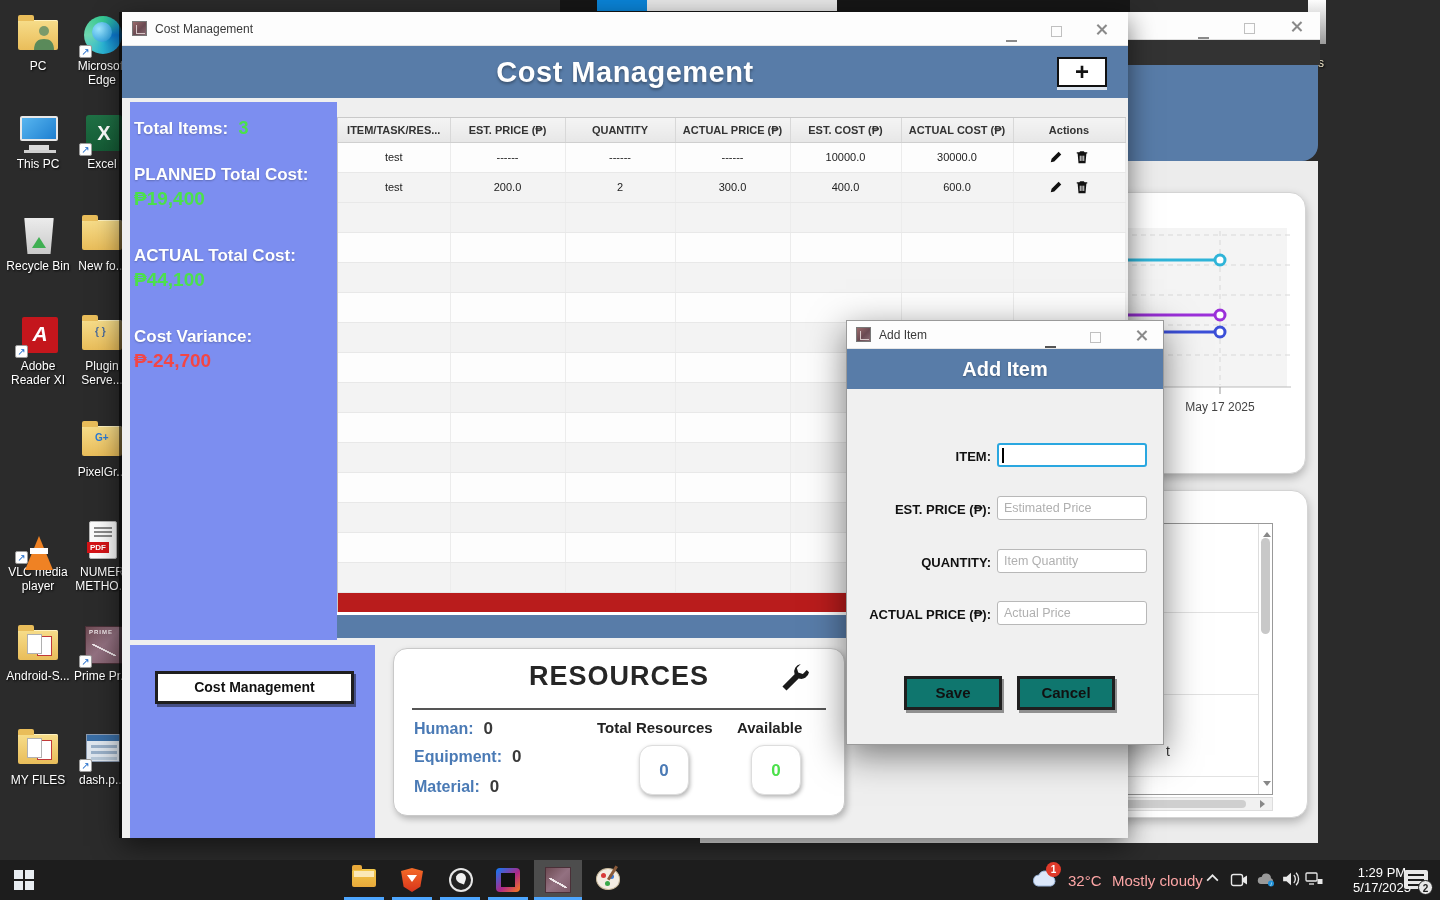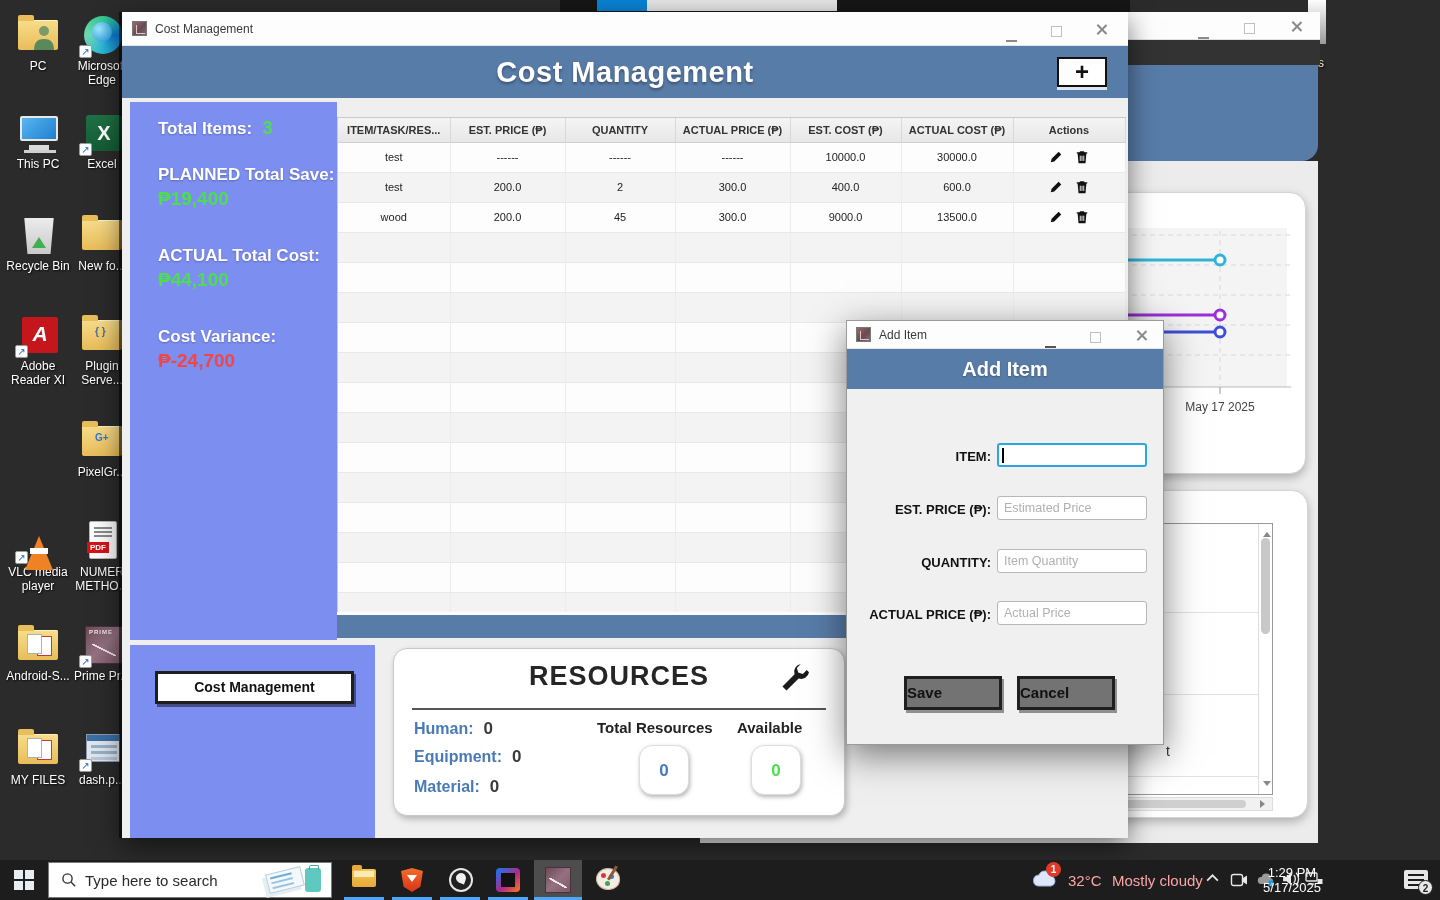--- a/index.html
+++ b/index.html
@@ -80,21 +80,21 @@
 .hsb{position:absolute;background:#f1f1f1;border:1px solid #ddd}
 .hsb .thumb{position:absolute;top:2px;height:8px;background:#cfcfcf;border-radius:4px}
 
 
 #mainwin{position:absolute;left:122px;top:12px;width:1006px;height:826px;background:#efefef;z-index:10;box-shadow:-3px 0 0 rgba(0,0,0,.55),0 8px 26px rgba(0,0,0,.55)}
 .mw-tb{position:absolute;left:0;top:0;width:100%;height:34px;background:#fdfdfd;display:flex;align-items:center;border-bottom:1px solid #e6e6e6}
 .mw-title{font-size:12px;color:#3a3a3a;margin-left:8px}
 .mw-head{position:absolute;left:0;top:34px;width:100%;height:52px;background:#587ca8}
 .mw-head h1{text-align:center;color:#fff;font-size:29px;font-weight:bold;line-height:52px;text-shadow:0 2px 3px rgba(0,0,0,.35);letter-spacing:.5px}
 .addbtn{position:absolute;right:21px;top:11px;width:50px;height:30px;background:#fff;border:2px solid #111;box-shadow:0 3px 0 rgba(255,255,255,.8);font-size:24px;font-weight:900;line-height:25px;text-align:center;color:#111;cursor:pointer}
-.sidebar{position:absolute;left:8px;top:90px;width:207px;height:538px;background:#7c8ef0;padding:14px 0 0 28px}
+.sidebar{position:absolute;left:8px;top:90px;width:207px;height:538px;background:#7c8ef0;padding:14px 0 0 4px}
 .stat-l{color:#fff;font-weight:bold;font-size:17px;text-shadow:0 1px 2px rgba(0,0,0,.25)}
 .stat-v{font-weight:bold;font-size:19px}
 .green{color:#4be04b}.red{color:#f24646}
 .tblwrap{position:absolute;left:215px;top:105px;width:789px;height:517px;background:#b91c1c;border:1px solid #c9c9c9}
 table.cost{border-collapse:collapse;table-layout:fixed;width:787px;font-size:11px}
 table.cost th{height:24px;background:linear-gradient(#f4f4f4,#e7e7e7);border-bottom:1px solid #cfcfcf;border-right:1px solid #d8d8d8;color:#333;font-size:11px}
 table.cost td{height:30px;text-align:center;color:#222;border-right:1px solid #ececec;border-bottom:1px solid #e8e8e8;overflow:hidden;white-space:nowrap}
 tr.w{background:#fdfdfd} tr.g{background:#f3f3f3}
 .act svg{vertical-align:middle;margin:0 6px;cursor:pointer}
 .bluestrip{position:absolute;left:215px;top:600px;width:789px;height:26px;background:#587ca8;border-top:3px solid #fff}
@@ -111,21 +111,21 @@
 
 #dialog{position:absolute;left:846px;top:320px;width:318px;height:425px;background:#f0f0f0;border:1px solid #9a9a9a;z-index:20;box-shadow:0 10px 34px rgba(0,0,0,.5)}
 .dg-tb{position:absolute;left:0;top:0;width:100%;height:28px;background:#fdfdfd;display:flex;align-items:center;border-bottom:1px solid #e6e6e6}
 .dg-head{position:absolute;left:0;top:28px;width:100%;height:40px;background:#587ca8}
 .dg-head h2{text-align:center;color:#fff;font-size:20px;font-weight:bold;line-height:40px;text-shadow:0 1px 2px rgba(0,0,0,.3)}
 .f-label{position:absolute;left:8px;width:136px;text-align:right;font-size:13px;font-weight:bold;color:#111}
 .f-input{position:absolute;left:150px;width:150px;height:24px;border:1px solid #b8b8b8;border-radius:3px;background:#fff;font-size:12.5px;padding:0 6px;color:#333;font-family:"Liberation Sans",sans-serif}
 .f-input::placeholder{color:#b0b0b0}
 .f-input.focus{border:2px solid #2aa7e0}
 .caret{position:absolute;left:155px;width:1.5px;height:15px;background:#000}
-.dbtn{position:absolute;width:98px;height:34px;background:#737373;border:3px solid #1f1f1f;box-shadow:2px 3px 0 rgba(0,0,0,.4);font-weight:bold;font-size:15px;color:#111;line-height:28px;cursor:pointer}
+.dbtn{position:absolute;width:98px;height:34px;background:#0f766e;border:3px solid #1f1f1f;box-shadow:2px 3px 0 rgba(0,0,0,.4);font-weight:bold;font-size:15px;color:#111;text-align:center;line-height:28px;cursor:pointer}
 
 
 #taskbar{position:absolute;left:0;top:860px;width:1440px;height:40px;background:#1d1d1d;z-index:50}
 .winlogo{position:absolute;left:14px;top:10px;width:20px;height:20px}
 .winlogo i{position:absolute;width:9px;height:9px;background:#e8edf2}
 .searchbox{position:absolute;left:48px;top:2px;width:284px;height:36px;background:#fff;border:1px solid #7a7a7a;display:flex;align-items:center}
 .searchbox span{font-size:15px;color:#2a2a2a;margin-left:8px}
 .travel{position:absolute;right:6px;top:4px;width:60px;height:28px}
 .suitcase{position:absolute;right:4px;top:1px;width:16px;height:24px;background:#5fc8c0;border-radius:3px}
 .suitcase::before{content:"";position:absolute;left:4px;top:-3px;width:8px;height:4px;border:1.5px solid #4aa8a0;border-bottom:none;border-radius:2px 2px 0 0}
@@ -145,21 +145,21 @@
 .ij{position:absolute;left:12px;top:8px;width:24px;height:24px;border-radius:4px;background:linear-gradient(135deg,#0a7cfa,#b02888 55%,#fa7c18)}
 .ij::after{content:"";position:absolute;left:5px;top:5px;width:14px;height:14px;background:#111}
 .primet{position:absolute;left:11px;top:7px;width:26px;height:26px;background:linear-gradient(135deg,#6d4a52,#937181,#7d5a68);border:1px solid #4a3038}
 .primet::after{content:"";position:absolute;left:3px;bottom:4px;width:18px;height:10px;background:linear-gradient(to top right,transparent 44%,#efe7ea 45%,#efe7ea 55%,transparent 56%)}
 .paint{position:absolute;left:12px;top:8px;width:24px;height:22px;border-radius:50% 50% 46% 50%;background:#f3ece2;border:1px solid #c8b89a}
 .paint::before{content:"";position:absolute;left:4px;top:4px;width:5px;height:5px;border-radius:50%;background:#d83a3a;box-shadow:8px 1px 0 #3a7ad8,4px 8px 0 #3aa84a}
 .paint::after{content:"";position:absolute;left:14px;top:-4px;width:3px;height:16px;background:#8a5a3a;transform:rotate(32deg)}
 .trayicon{position:absolute;top:11px}
 .wtxt{position:absolute;top:12px;color:#fca5a5;font-size:15px}
 .badge{position:absolute;border-radius:50%;text-align:center;font-weight:bold}
-.clock{position:absolute;left:1254px;top:5px;width:76px;text-align:center;color:#fff;font-size:13px;line-height:15px}
+.clock{position:absolute;left:1344px;top:5px;width:76px;text-align:center;color:#fff;font-size:13px;line-height:15px}
 .notif{position:absolute;left:1404px;top:10px;width:24px;height:19px;background:#e8e8e8;border-radius:2px}
 .notif::before{content:"";position:absolute;left:4px;top:4px;width:16px;height:2px;background:#1d1d1d;box-shadow:0 5px 0 #1d1d1d,0 10px 0 #1d1d1d}
 </style>
 </head>
 <body>
 
 <div id="screen">
 
   <div class="dicon" style="left:2px;top:12px">
     <div class="iwrap">
@@ -335,21 +335,21 @@
       <span class="abs" style="left:973px;top:10px"><span class="ctl-x"></span></span>
     </div>
     <div class="mw-head">
       <h1>Cost Management</h1>
       <div class="addbtn">+</div>
     </div>
 
     <div class="sidebar">
       <div style="margin-top:2px"><span class="stat-l">Total Items:</span>
         <span class="stat-v green" style="font-size:18px;margin-left:6px">3</span></div>
-      <div class="stat-l" style="margin-top:26px">PLANNED Total Save:</div>
+      <div class="stat-l" style="margin-top:26px">PLANNED Total Cost:</div>
       <div class="stat-v green" style="margin-top:3px">₱19,400</div>
       <div class="stat-l" style="margin-top:36px">ACTUAL Total Cost:</div>
       <div class="stat-v green" style="margin-top:3px">₱44,100</div>
       <div class="stat-l" style="margin-top:36px">Cost Variance:</div>
       <div class="stat-v red" style="margin-top:3px">₱-24,700</div>
     </div>
 
     <div class="tblwrap">
       <table class="cost">
         <colgroup>
@@ -394,34 +394,20 @@
               <td>300.0</td>
               <td>400.0</td>
               <td>600.0</td>
             <td class="act"><svg width="14" height="14" viewBox="0 0 16 16">
                   <path d="M2 14l1-4 8-8 3 3-8 8-4 1z" fill="#111"></path>
                 </svg><svg width="14" height="14" viewBox="0 0 16 16">
                   <path d="M3 4h10l-1 11H4L3 4zm3-2.5h4l1 1h3v1.5H2V2.5h3l1-1z" fill="#111"></path>
                   <path d="M6 6.5v6M8 6.5v6M10 6.5v6" stroke="#fff" stroke-width="1"></path>
                 </svg></td>
           </tr>
-          <tr class="w">
-            <td>wood</td>
-              <td>200.0</td>
-              <td>45</td>
-              <td>300.0</td>
-              <td>9000.0</td>
-              <td>13500.0</td>
-            <td class="act"><svg width="14" height="14" viewBox="0 0 16 16">
-                  <path d="M2 14l1-4 8-8 3 3-8 8-4 1z" fill="#111"></path>
-                </svg><svg width="14" height="14" viewBox="0 0 16 16">
-                  <path d="M3 4h10l-1 11H4L3 4zm3-2.5h4l1 1h3v1.5H2V2.5h3l1-1z" fill="#111"></path>
-                  <path d="M6 6.5v6M8 6.5v6M10 6.5v6" stroke="#fff" stroke-width="1"></path>
-                </svg></td>
-          </tr>
         </tbody>
         <tbody id="emptyrows">
             <tr class="g">
               <td></td>
               <td></td>
               <td></td>
               <td></td>
               <td></td>
               <td></td>
               <td></td>
@@ -588,31 +574,20 @@
     <div class="dbtn" style="left:170px;top:355px">Cancel</div>
   </div>
 
   <div id="taskbar">
     <div class="winlogo">
         <i style="left:0;top:0"></i>
         <i style="left:11px;top:0"></i>
         <i style="left:0;top:11px"></i>
         <i style="left:11px;top:11px"></i>
       </div>
-    <div class="searchbox">
-      <svg style="margin-left:12px" width="16" height="16" viewBox="0 0 16 16">
-          <circle cx="6.5" cy="6.5" r="4.6" stroke="#333" fill="none" stroke-width="1.4"></circle>
-          <path d="M10.2 10.2l4 4" stroke="#333" stroke-width="1.4"></path>
-        </svg>
-      <span>Type here to search</span>
-      <div class="travel">
-          <div class="tickets"></div>
-          <div class="suitcase"></div>
-        </div>
-    </div>
     <div class="slot" style="left:340px">
         <div class="tfolder"></div>
       </div>
     <div class="slot" style="left:388px">
         <div class="brave"></div>
       </div>
     <div class="slot" style="left:436px">
         <div class="obs"></div>
       </div>
     <div class="slot" style="left:484px">

